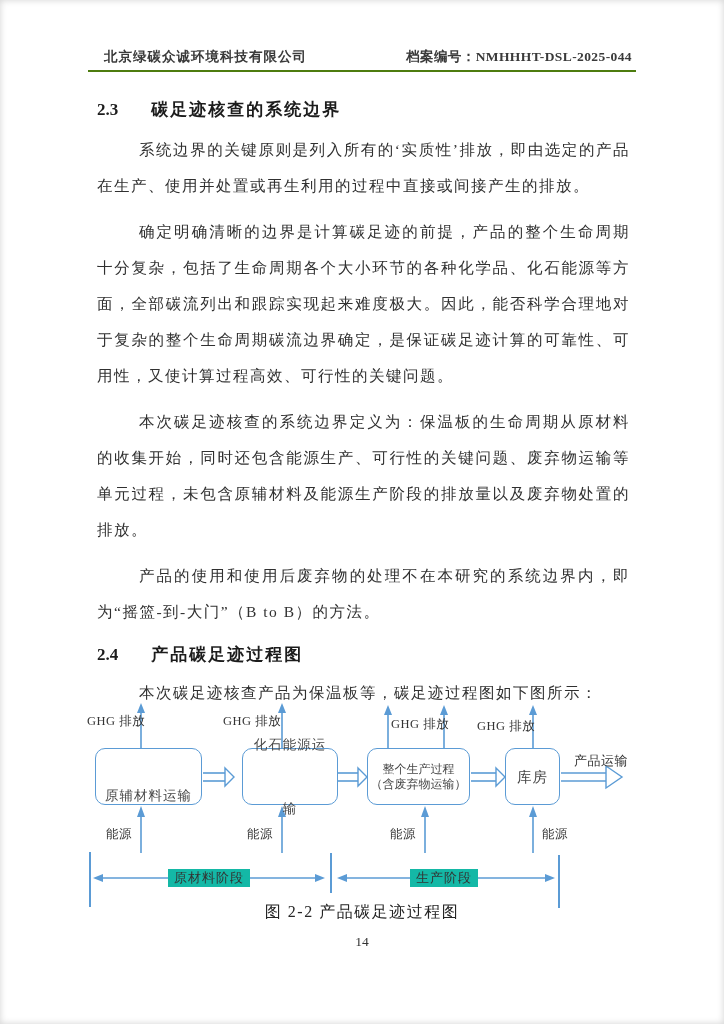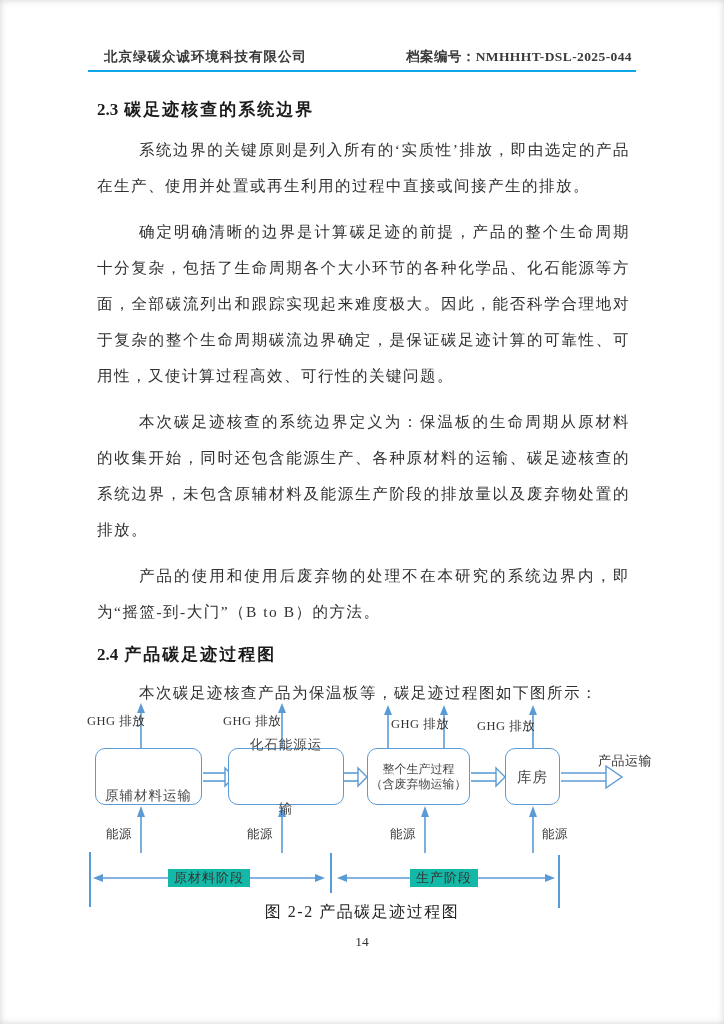--- a/index.html
+++ b/index.html
@@ -15,34 +15,34 @@
     width:724px; height:1024px;
     margin:0 auto;
     background:#fff;
     box-shadow: inset 0 0 7px rgba(0,0,0,.18);
     overflow:hidden;
   }
   
   .header {
     margin:0 88px;
     padding:48px 4px 4px 16px;
-    border-bottom:2px solid #0ea5e9;
+    border-bottom:2px solid #4d7c0f;
     display:flex; justify-content:space-between; align-items:flex-end;
     font-size:13.5px; font-weight:bold; color:#3a3a3a;
     letter-spacing:1px;
   }
   .header .right { letter-spacing:.4px; }
   
   .content { margin:0 94px 0 97px; }
   h2.sec {
     margin:26px 0 0 0;
     font-size:17px; line-height:24px; font-weight:bold; color:#1c1c1c;
     letter-spacing:2px;
   }
-  h2.sec .num { letter-spacing:0; margin-right:6px; }
+  h2.sec .num { letter-spacing:0; margin-right:33px; }
   h2.s24 { margin-top:13px; }
   p.body {
     margin:10px 0 0 0;
     font-size:15.5px; line-height:36px;
     letter-spacing:1.5px;
     text-align:justify; text-justify:inter-character;
     text-indent:42px;
     color:#303030;
   }
   p.lead { margin-top:11px; line-height:30px; }
@@ -95,21 +95,21 @@
   <div class="header">
     <span>北京绿碳众诚环境科技有限公司</span>
     <span class="right"><span>档案编号：</span><span>NMHHHT-DSL-2025-044</span></span>
   </div>
 
   <div class="content">
     <h2 class="sec s23"><span class="num">2.3</span><span>碳足迹核查的系统边界</span></h2>
 
     <p class="body">系统边界的关键原则是列入所有的‘实质性’排放，即由选定的产品在生产、使用并处置或再生利用的过程中直接或间接产生的排放。</p>
     <p class="body">确定明确清晰的边界是计算碳足迹的前提，产品的整个生命周期十分复杂，包括了生命周期各个大小环节的各种化学品、化石能源等方面，全部碳流列出和跟踪实现起来难度极大。因此，能否科学合理地对于复杂的整个生命周期碳流边界确定，是保证碳足迹计算的可靠性、可用性，又使计算过程高效、可行性的关键问题。</p>
-    <p class="body">本次碳足迹核查的系统边界定义为：保温板的生命周期从原材料的收集开始，同时还包含能源生产、各种原材料的运输、碳足迹核查的系统边界，未包含原辅材料及能源生产阶段的排放量以及废弃物处置的排放。</p>
+    <p class="body">本次碳足迹核查的系统边界定义为：保温板的生命周期从原材料的收集开始，同时还包含能源生产、可行性的关键问题、废弃物运输等单元过程，未包含原辅材料及能源生产阶段的排放量以及废弃物处置的排放。</p>
     <p class="body">产品的使用和使用后废弃物的处理不在本研究的系统边界内，即为“摇篮-到-大门”（B to B）的方法。</p>
 
     <h2 class="sec s24"><span class="num">2.4</span><span>产品碳足迹过程图</span></h2>
 
     <p class="body lead">本次碳足迹核查产品为保温板等，碳足迹过程图如下图所示：</p>
   </div>
 
   <div class="diagram">
     <svg width="724" height="230" viewBox="0 0 724 230">
 
@@ -160,33 +160,33 @@
     </svg>
 
     <span class="dlabel" style="left:87px; top:13px;">GHG 排放</span>
     <span class="dlabel" style="left:223px; top:13px;">GHG 排放</span>
     <span class="dlabel" style="left:391px; top:16px;">GHG 排放</span>
     <span class="dlabel" style="left:477px; top:18px;">GHG 排放</span>
 
     <div class="pbox" style="left:95px; width:107px;justify-content:flex-end;">
       <span>原辅材料运输</span>
     </div>
-    <div class="pbox" style="left:228px; width:116px;gap:48px;">
+    <div class="pbox" style="left:242px; width:96px;gap:48px;">
       <span>化石能源运</span>
       <span>输</span>
     </div>
     <div class="pbox small" style="left:367px; width:103px;">
       <span>整个生产过程</span>
       <span>（含废弃物运输）</span>
     </div>
     <div class="pbox" style="left:505px; width:55px; font-size:14.5px;">
       <span>库房</span>
     </div>
 
-    <span class="dlabel" style="left:598px; top:52px; font-size:13px;">产品运输</span>
+    <span class="dlabel" style="left:574px; top:52px; font-size:13px;">产品运输</span>
 
     <span class="dlabel" style="left:106px; top:126px;">能源</span>
     <span class="dlabel" style="left:247px; top:126px;">能源</span>
     <span class="dlabel" style="left:390px; top:126px;">能源</span>
     <span class="dlabel" style="left:542px; top:126px;">能源</span>
 
     <span class="dlabel stage-label" style="left:209px; top:169px;">原材料阶段</span>
     <span class="dlabel stage-label" style="left:444px; top:169px;">生产阶段</span>
 
     <div class="caption">图 2-2 产品碳足迹过程图</div>

